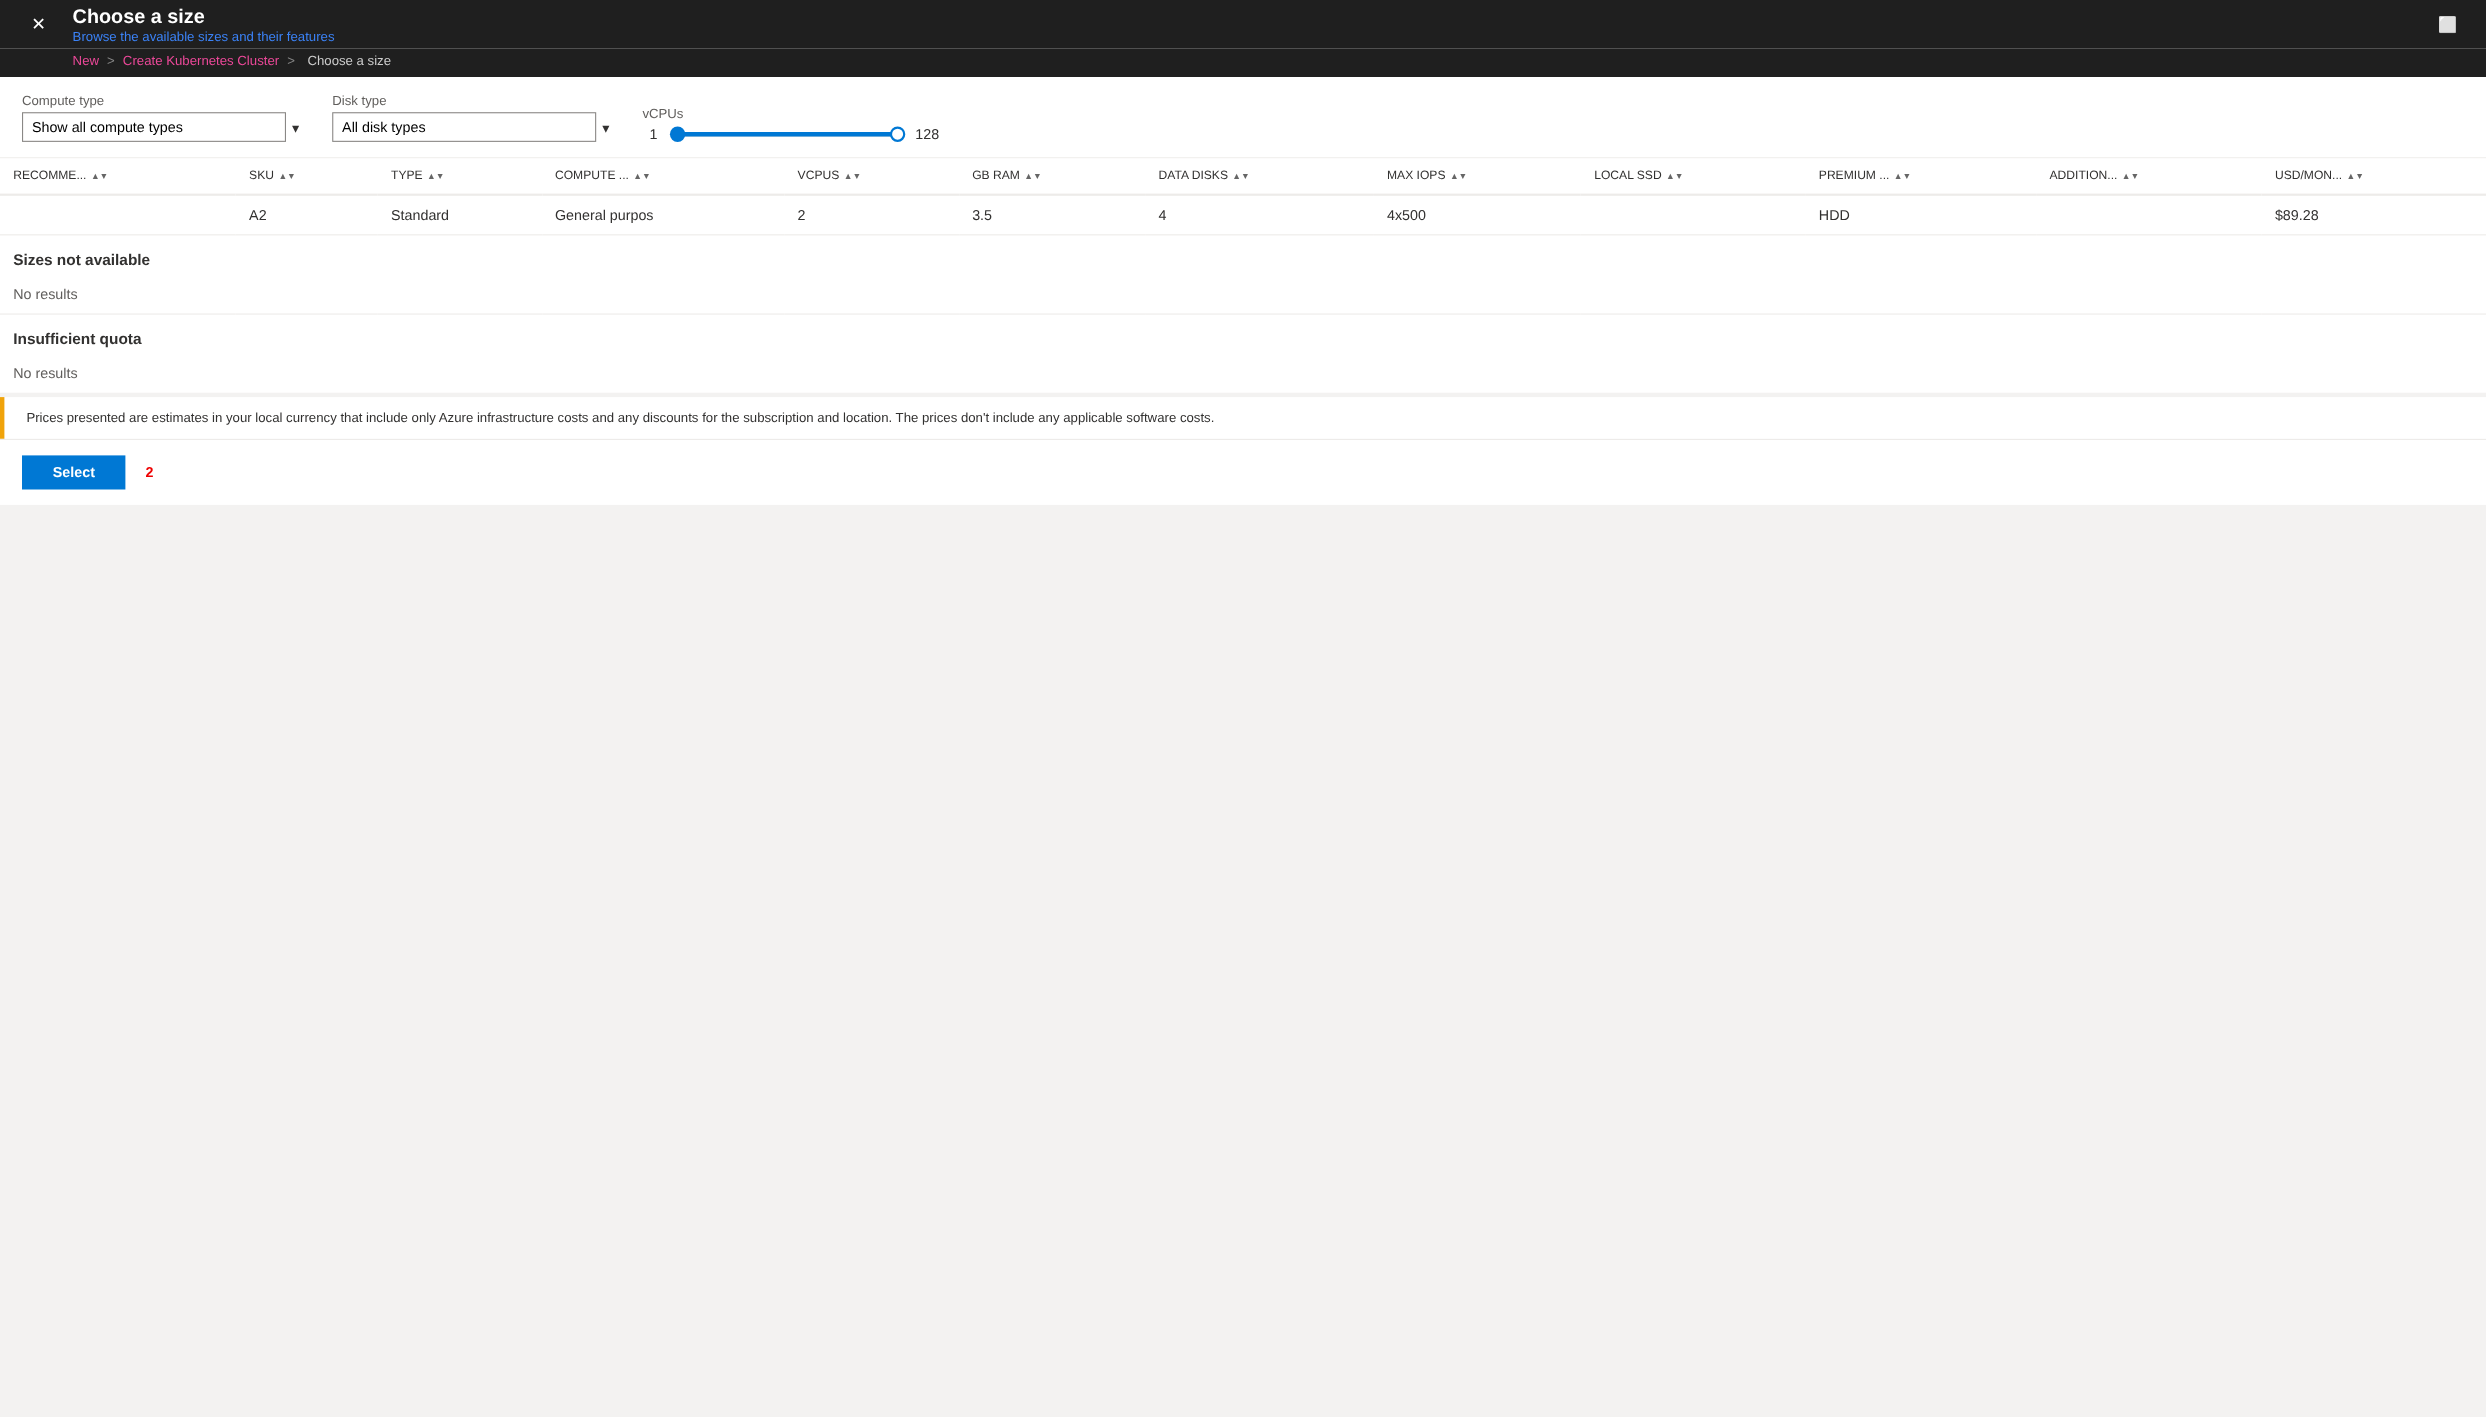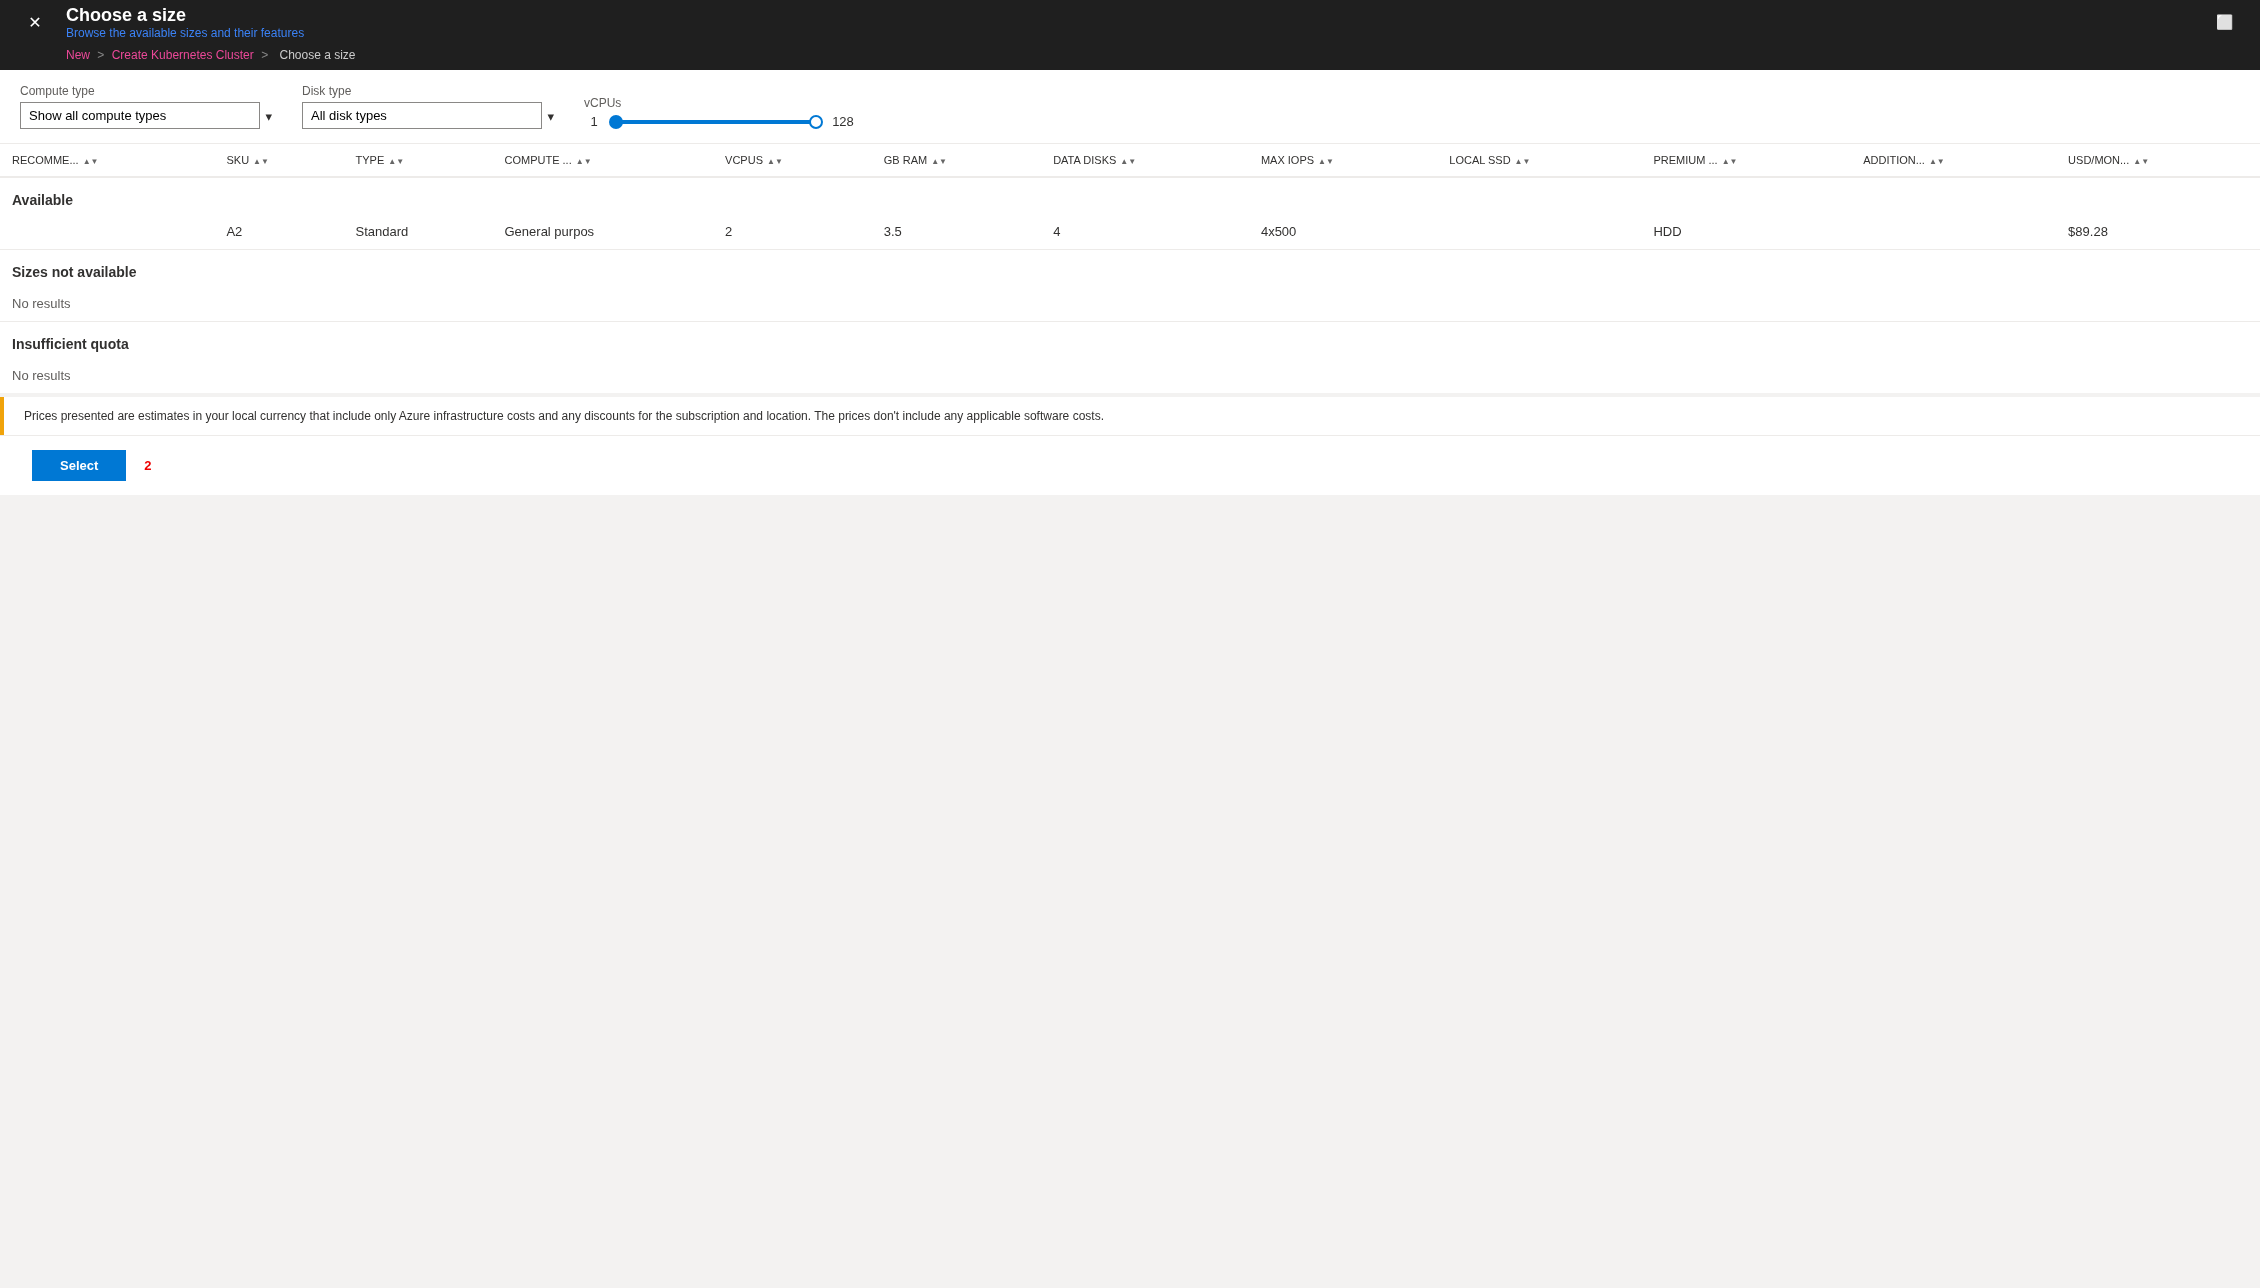--- a/index.html
+++ b/index.html
@@ -180,21 +180,21 @@
       background: #fff;
       border-left: 4px solid #f0a30a;
       padding: 12px 20px;
       font-size: 12px;
       color: #323130;
       margin-top: 4px;
     }
 
     .footer-actions {
       background: #fff;
-      padding: 14px 32px;
+      padding: 14px 20px;
       display: flex;
       align-items: center;
       gap: 16px;
       border-top: 1px solid #edebe9;
     }
     .select-btn {
       background: #0078d4;
       color: #fff;
       border: none;
       padding: 8px 28px;
@@ -276,23 +276,20 @@
         <th>GB RAM<span class="sort-arrows">▲▼</span></th>
         <th>DATA DISKS<span class="sort-arrows">▲▼</span></th>
         <th>MAX IOPS<span class="sort-arrows">▲▼</span></th>
         <th>LOCAL SSD<span class="sort-arrows">▲▼</span></th>
         <th>PREMIUM ...<span class="sort-arrows">▲▼</span></th>
         <th>ADDITION...<span class="sort-arrows">▲▼</span></th>
         <th>USD/MON...<span class="sort-arrows">▲▼</span></th>
       </tr>
     </thead>
     <tbody id="table-body">
-    <tr class="section-row">
-          <td colspan="12">Available</td>
-        </tr>
         <tr>
           <td></td>
           <td>A2</td>
           <td>Standard</td>
           <td>General purpos</td>
           <td>2</td>
           <td>3.5</td>
           <td>4</td>
           <td>4x500</td>
           <td></td>

